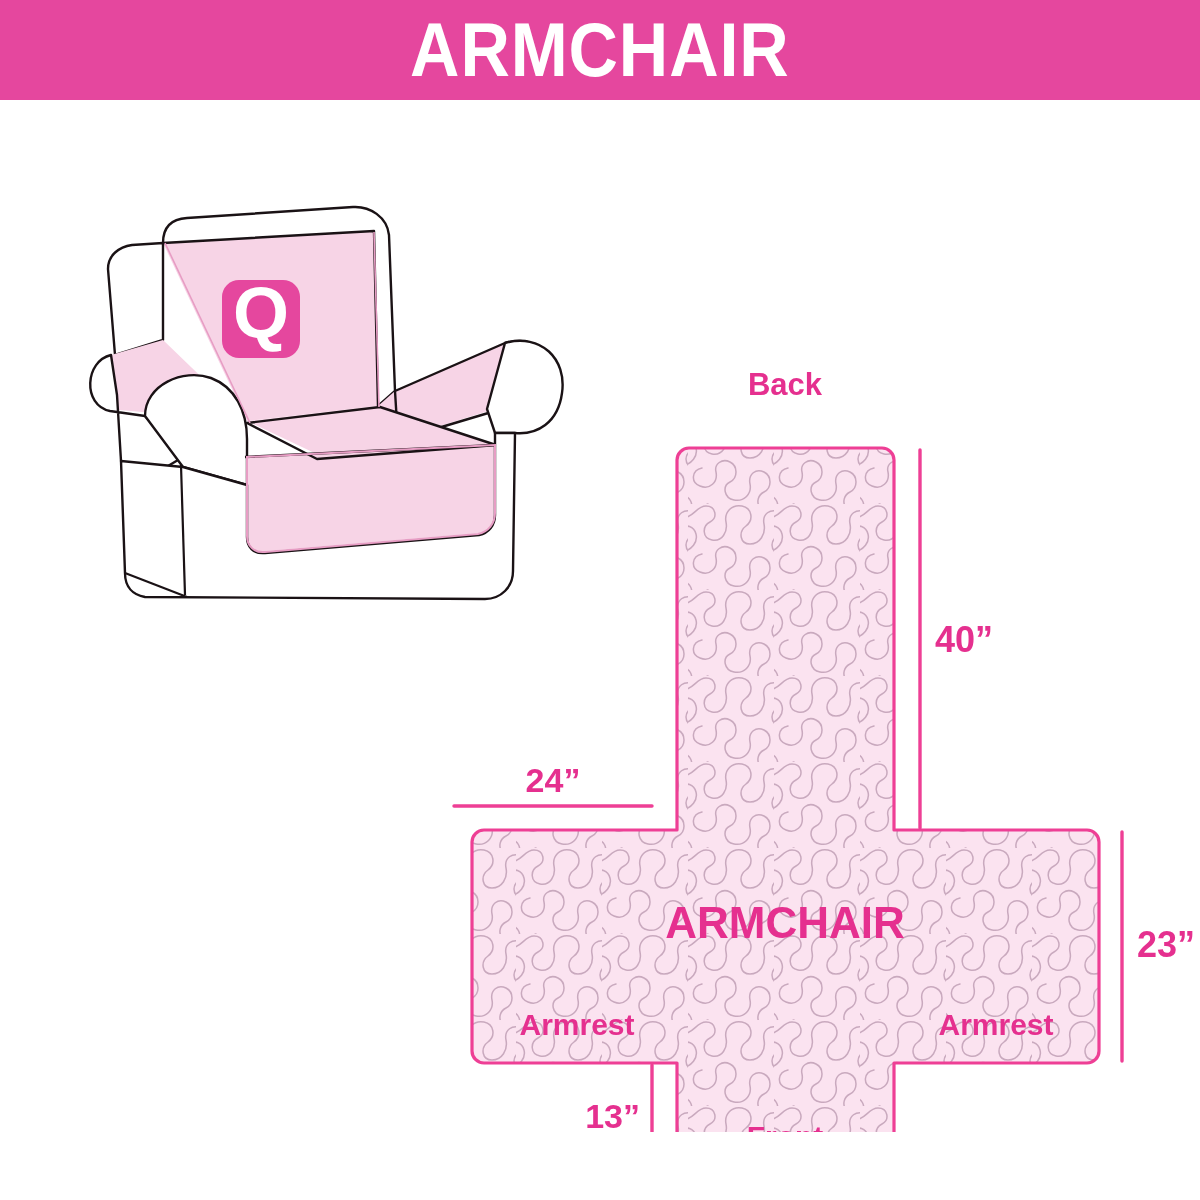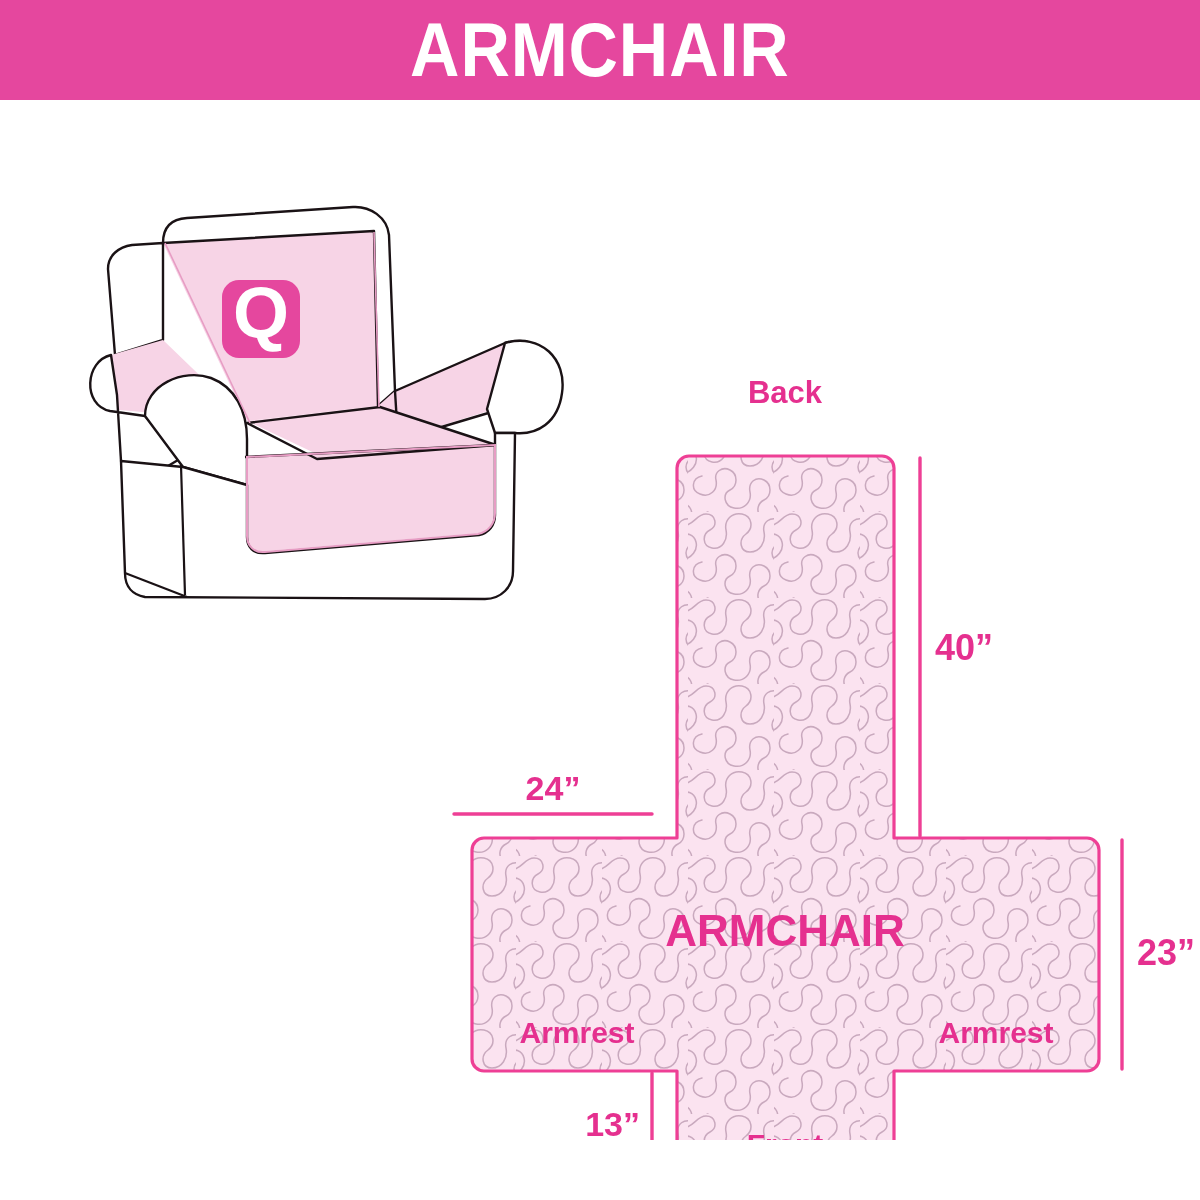--- a/index.html
+++ b/index.html
@@ -53,21 +53,21 @@
     position: absolute;
     left: 75px;
     top: 95px;
     width: 500px;
     height: 450px;
   }
 
   #cross-diagram {
     position: absolute;
     left: 430px;
-    top: 240px;
+    top: 232px;
     width: 770px;
     height: 800px;
   }
 
   .svg-layer { display: block; }
 
   .dim-text {
     font-family: "Liberation Sans", sans-serif;
     font-weight: bold;
     fill: #E5308F;

